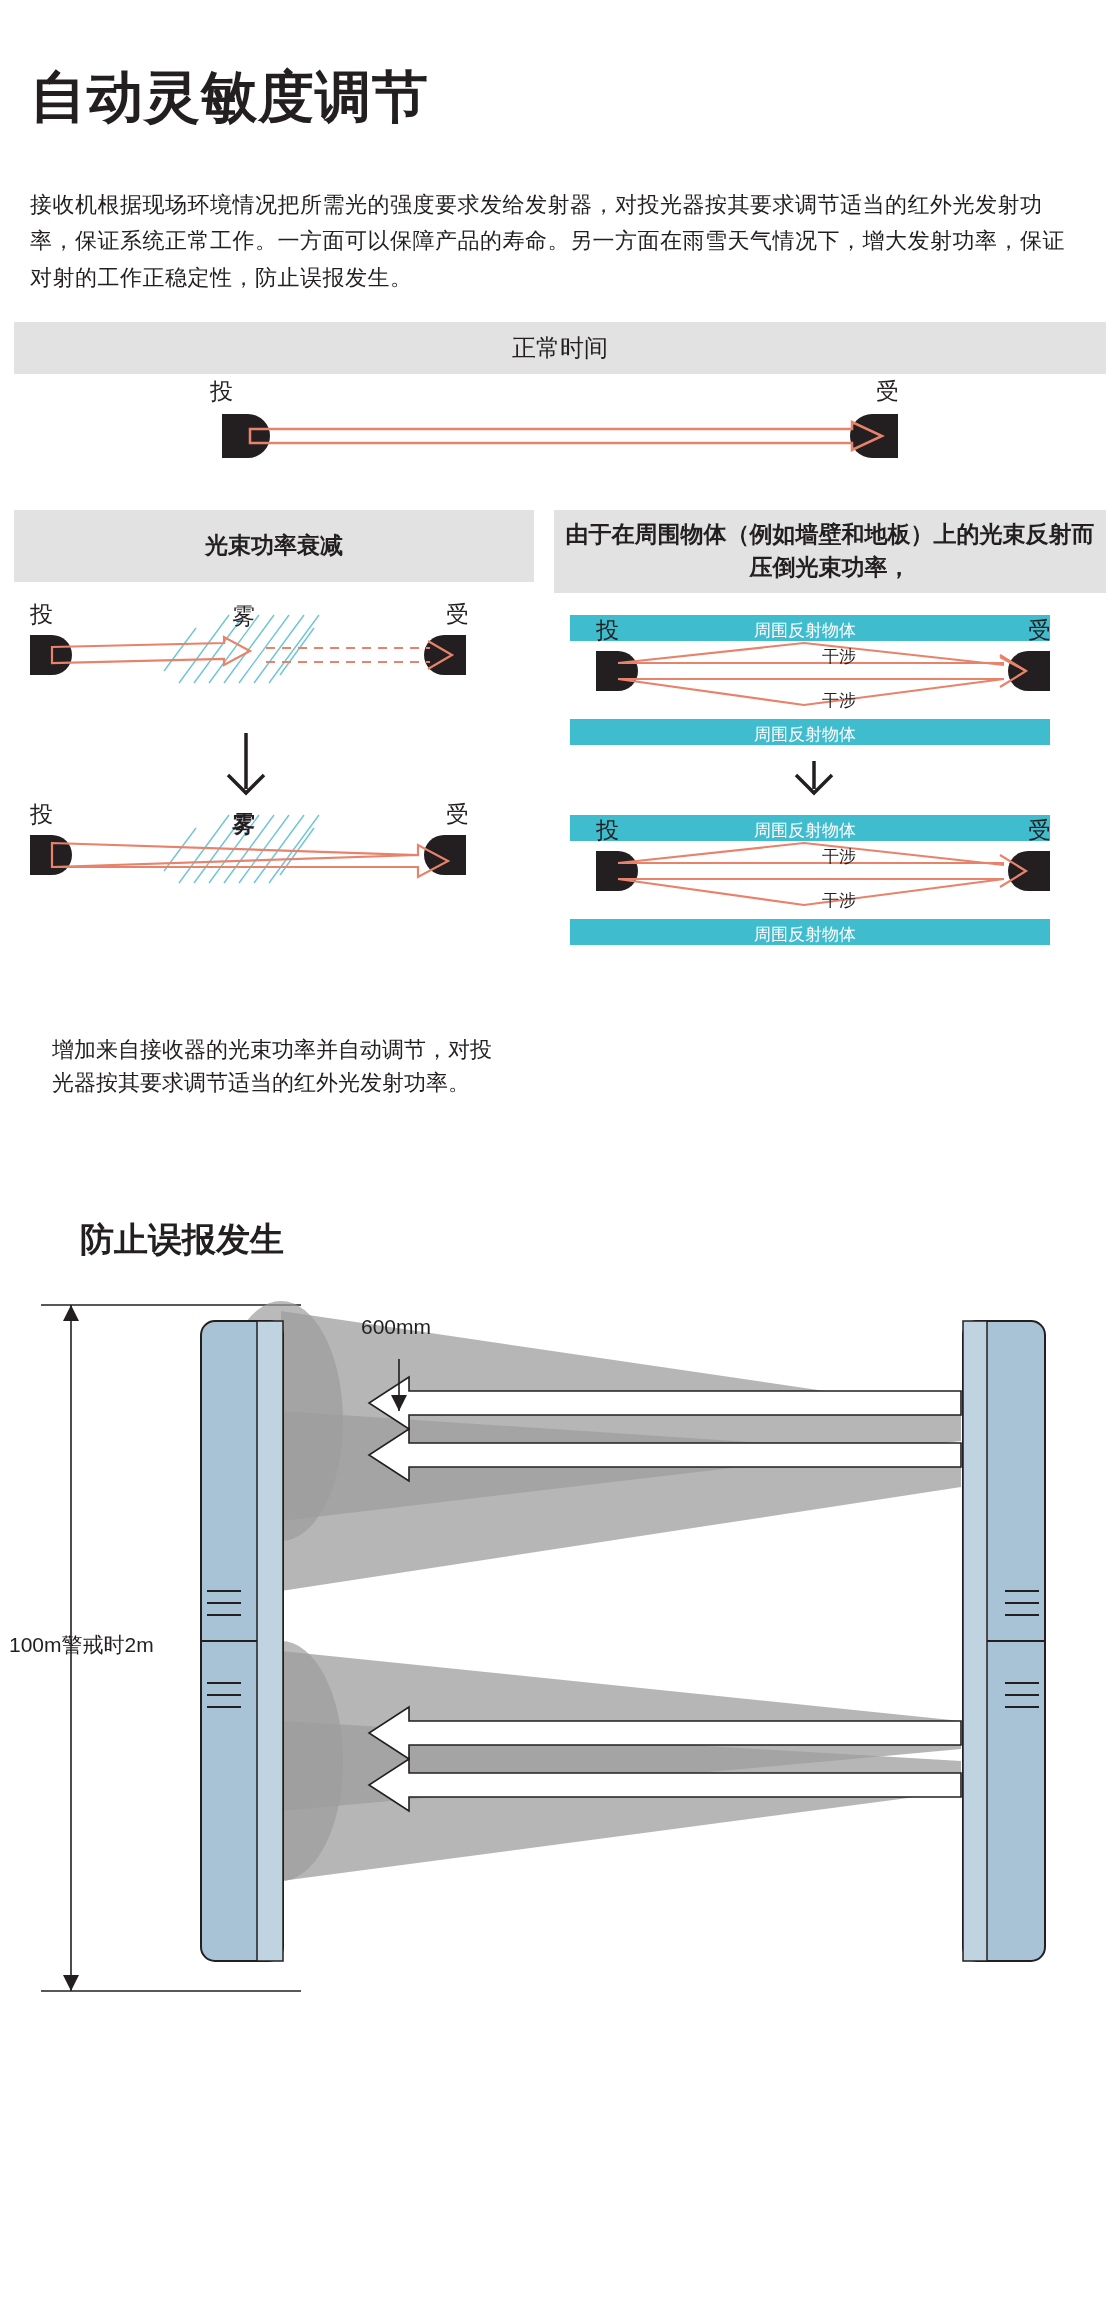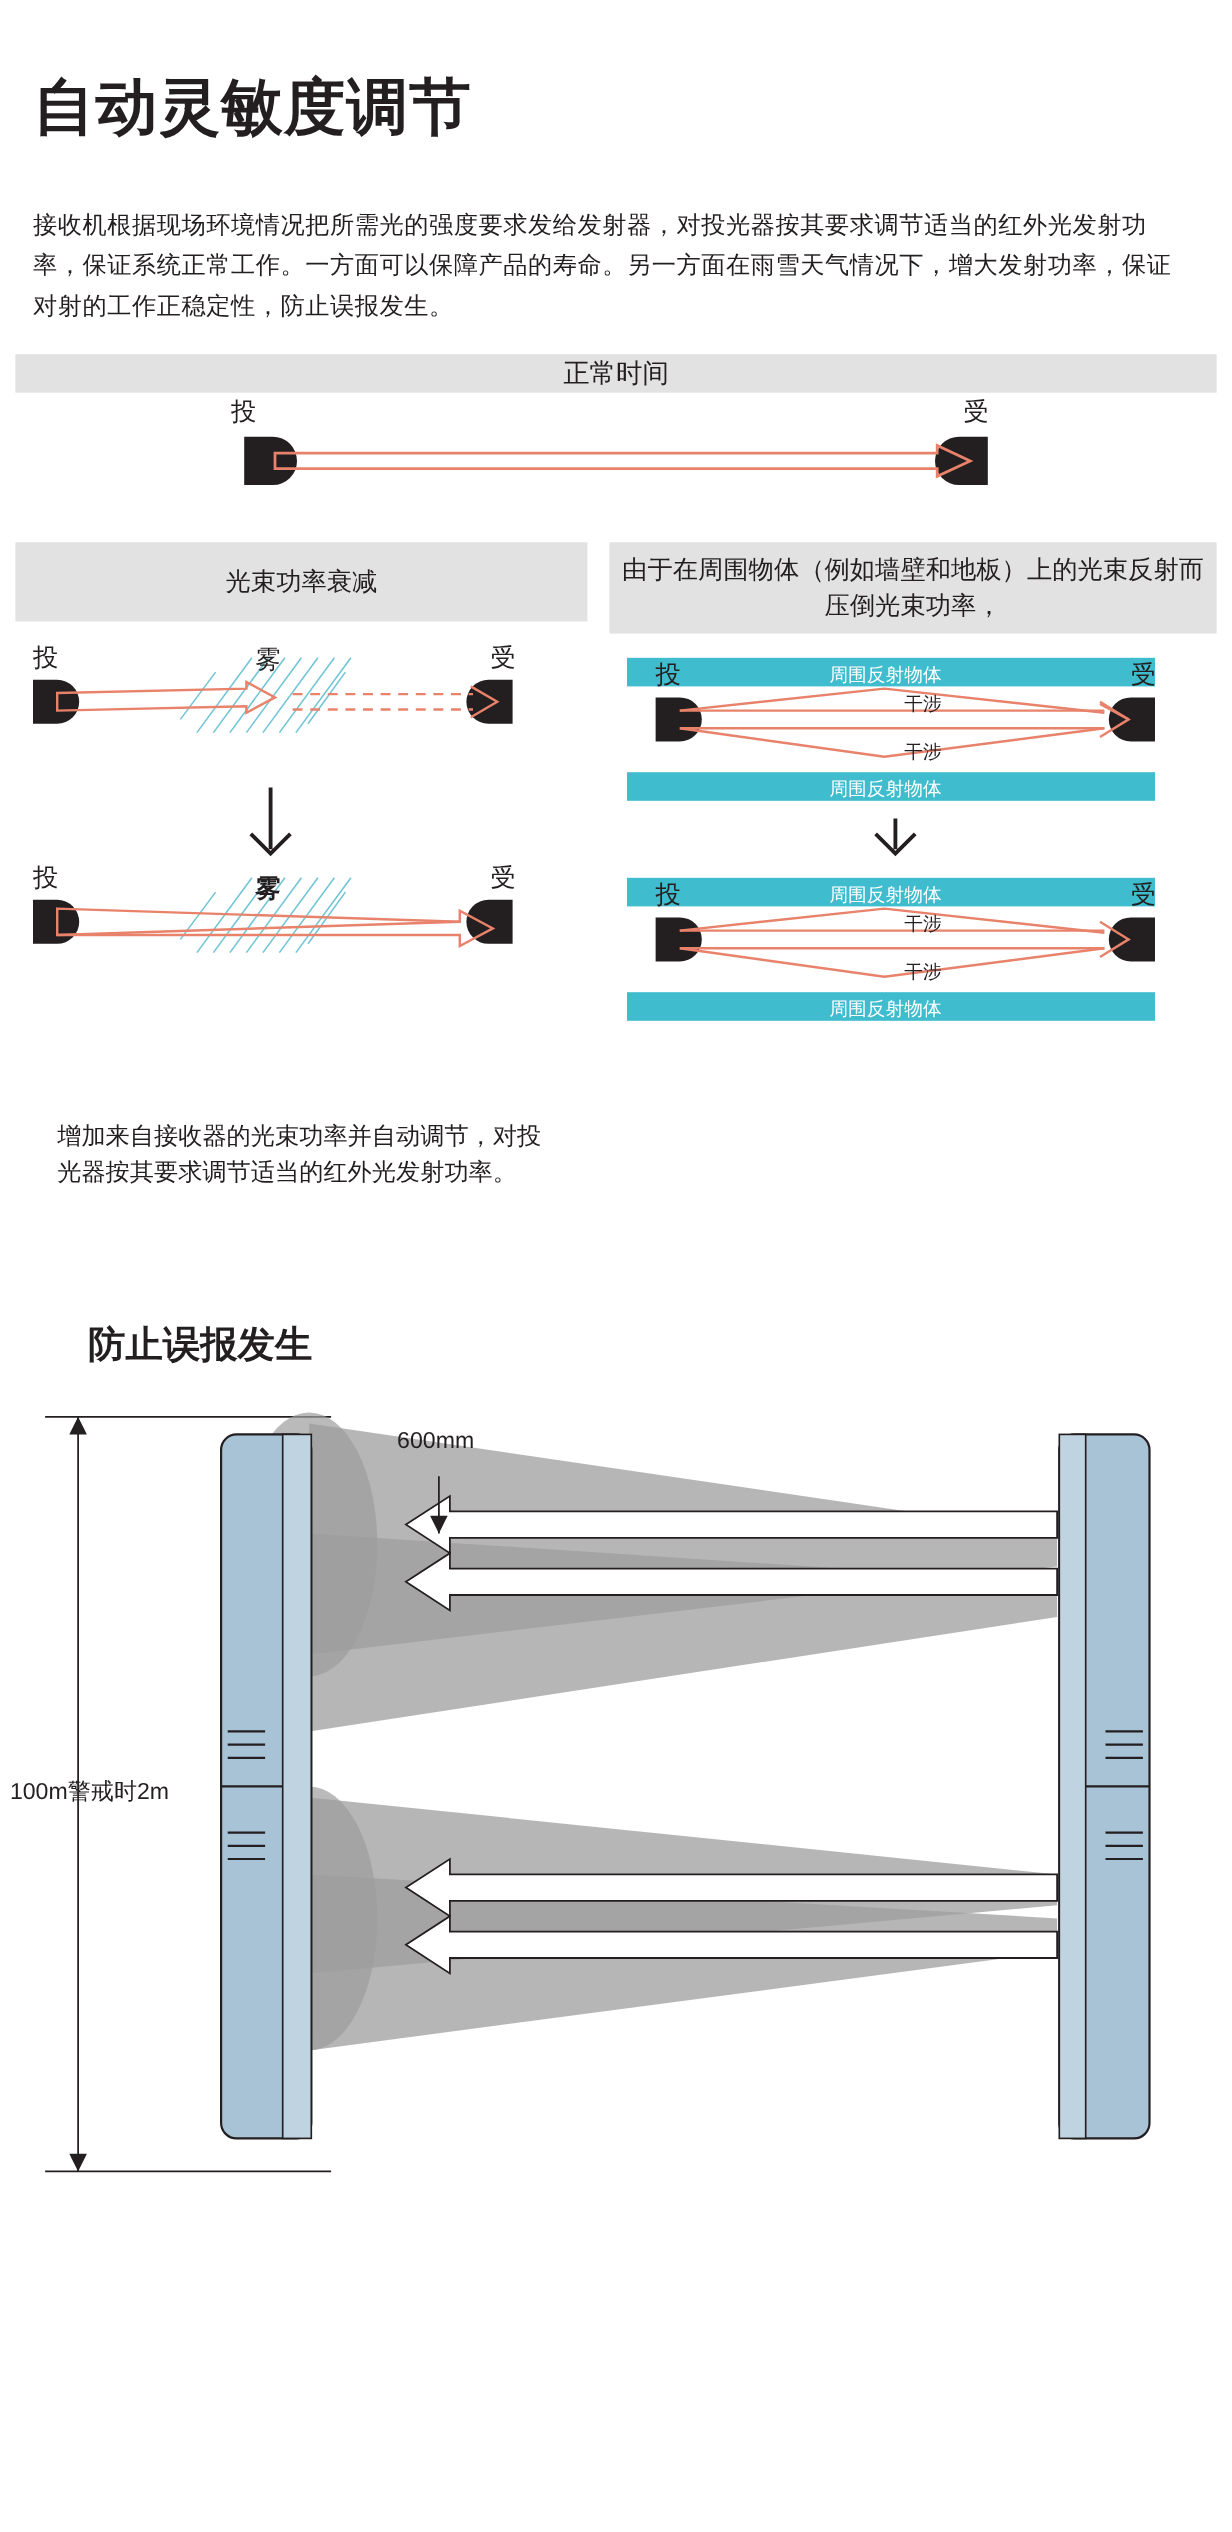--- a/index.html
+++ b/index.html
@@ -25,30 +25,31 @@
     line-height: 1.65;
     padding: 14px 40px 0 30px;
     color: #231f20;
     letter-spacing: 0.5px;
   }
 
   
   .band {
     background: #e2e2e2;
     margin: 26px 14px 0 14px;
-    height: 35px;
+    height: 52px;
     display: flex;
     align-items: center;
     justify-content: center;
     font-size: 24px;
   }
   .band-row {
     display: flex;
     gap: 20px;
     margin: 26px 14px 0 14px;
+    font-weight: bold;
   }
   .band-row .band-cell {
     background: #e2e2e2;
     display: flex;
     align-items: center;
     justify-content: center;
     text-align: center;
     font-size: 23px;
     line-height: 1.45;
     padding: 6px 8px;

